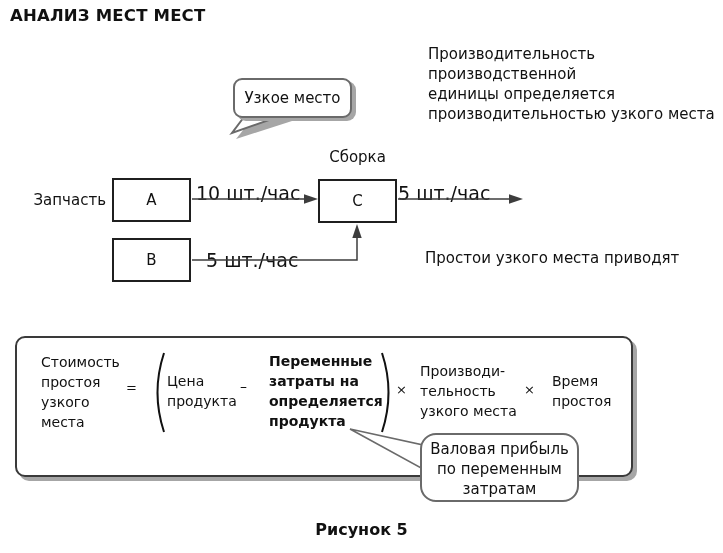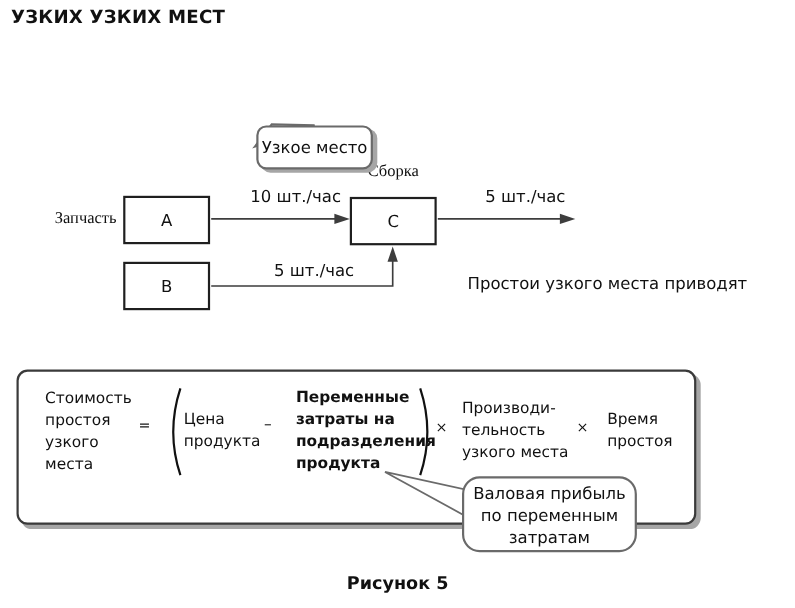--- a/index.html
+++ b/index.html
@@ -22,46 +22,46 @@
     overflow:hidden;
   }
   .abs{position:absolute;}
   .page-title{
     left:10px;top:6px;
     font-size:16.5px;font-weight:bold;letter-spacing:.2px;
     white-space:nowrap;
   }
   
   .speech-bubble{
-    left:233px;top:78px;width:106px;height:40px;
+    left:233px;top:78px;width:119px;height:40px;
     background:#fff;border:2px solid var(--bubble-border);
     border-radius:9px;
     box-shadow:4px 3px 0 var(--shadow);
     display:flex;align-items:center;justify-content:center;
-    font-size:15px;z-index:6;margin-top:36px;
+    font-size:15px;z-index:6;
   }
   
   .note{font-size:15px;line-height:20px;white-space:nowrap;}
   .note-top{left:428px;top:44px;}
   .note-bottom{left:425px;top:248px;}
   .note .line{display:block;}
   
-  .flow-label{font-size:15px;white-space:nowrap;font-family:Liberation Serif, serif;}
+  .flow-label{font-size:15px;white-space:nowrap;}
   .lbl-assembly{left:318px;top:148px;width:79px;text-align:center;}
   .lbl-input{left:26px;top:191px;width:80px;text-align:right;}
   .node{
     width:79px;height:44px;background:#fff;
     border:2px solid var(--box-border);
     display:flex;align-items:center;justify-content:center;
     font-size:15px;
   }
   .node-a{left:112px;top:178px;}
   .node-b{left:112px;top:238px;}
   .node-c{left:318px;top:179px;}
-  .rate{font-size:15px;text-align:right;white-space:nowrap;}
+  .rate{font-size:19px;text-align:left;white-space:nowrap;margin-top:12px;}
   .rate-ac{left:196px;top:170px;width:114px;}
   .rate-out{left:398px;top:170px;width:116px;}
   .rate-bc{left:206px;top:237px;width:116px;}
   
   .overlay{left:0;top:0;width:723px;height:553px;z-index:4;pointer-events:none;}
   .overlay .wire{stroke:var(--arrow);stroke-width:1.5;fill:none;}
   .overlay .head{fill:var(--arrow);stroke:none;}
   .overlay .paren{stroke:var(--ink);stroke-width:2;fill:none;}
   .overlay .tail{fill:#fff;stroke:var(--bubble-border);stroke-width:2;}
   .overlay .tail-shadow{fill:var(--shadow);stroke:none;}
@@ -99,26 +99,32 @@
   .caption{
     left:0;top:520px;width:723px;text-align:center;
     font-size:16px;font-weight:bold;
   }
 </style>
 </head>
 <body>
 
 <div class="page">
 
-  <div class="abs page-title">УЗКИХ УЗКИХ МЕСТ</div>
+  <div class="abs page-title">АНАЛИЗ МЕСТ МЕСТ</div>
 
   <div class="abs speech-bubble">
     <span>Узкое место</span>
   </div>
 
+  <div class="abs note note-top">
+    <span class="line">Производительность</span>
+    <span class="line">производственной</span>
+    <span class="line">единицы определяется</span>
+    <span class="line">производительностью узкого места</span>
+  </div>
 
   <div class="abs note note-bottom">
     <span class="line">Простои узкого места приводят</span>
   </div>
 
   <div class="abs flow-label lbl-assembly">Сборка</div>
   <div class="abs flow-label lbl-input">Запчасть</div>
 
   <div class="abs node node-a">
     <span>A</span>
@@ -168,21 +174,21 @@
   <div class="abs f-text f-price">
     <span class="line">Цена</span>
     <span class="line">продукта</span>
   </div>
 
   <div class="abs f-op f-minus">–</div>
 
   <div class="abs f-text f-varcost">
     <span class="line">Переменные</span>
     <span class="line">затраты на</span>
-    <span class="line">подразделения</span>
+    <span class="line">определяется</span>
     <span class="line">продукта</span>
   </div>
 
   <div class="abs f-op f-times1">×</div>
 
   <div class="abs f-text f-throughput">
     <span class="line">Производи-</span>
     <span class="line">тельность</span>
     <span class="line">узкого места</span>
   </div>

